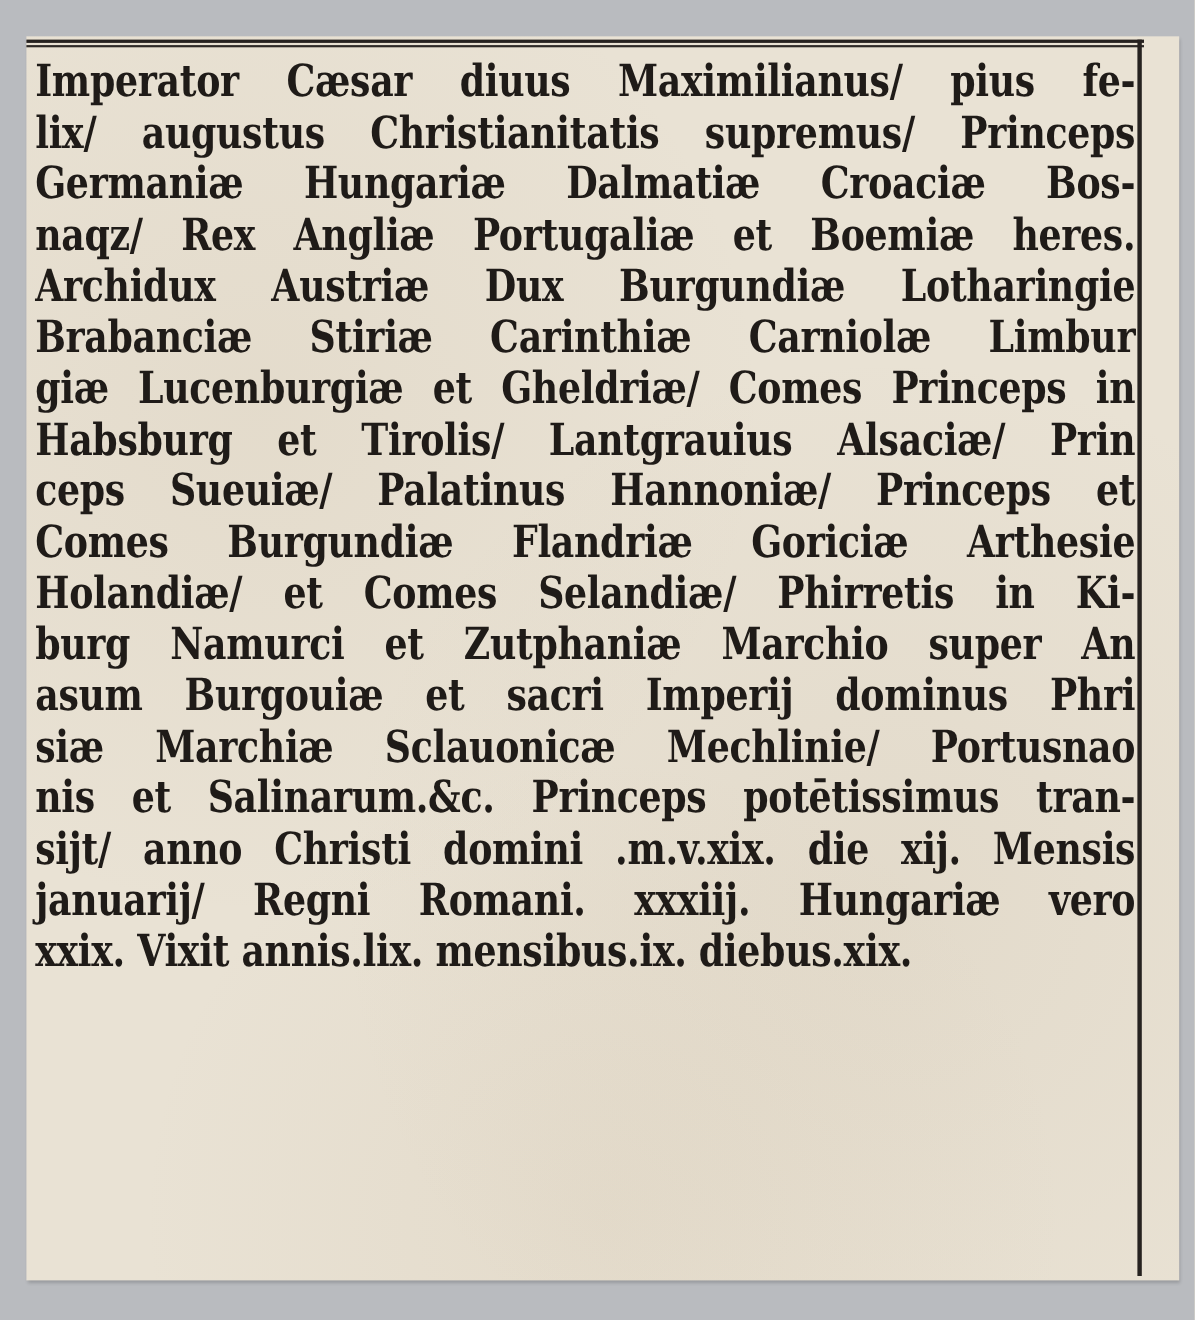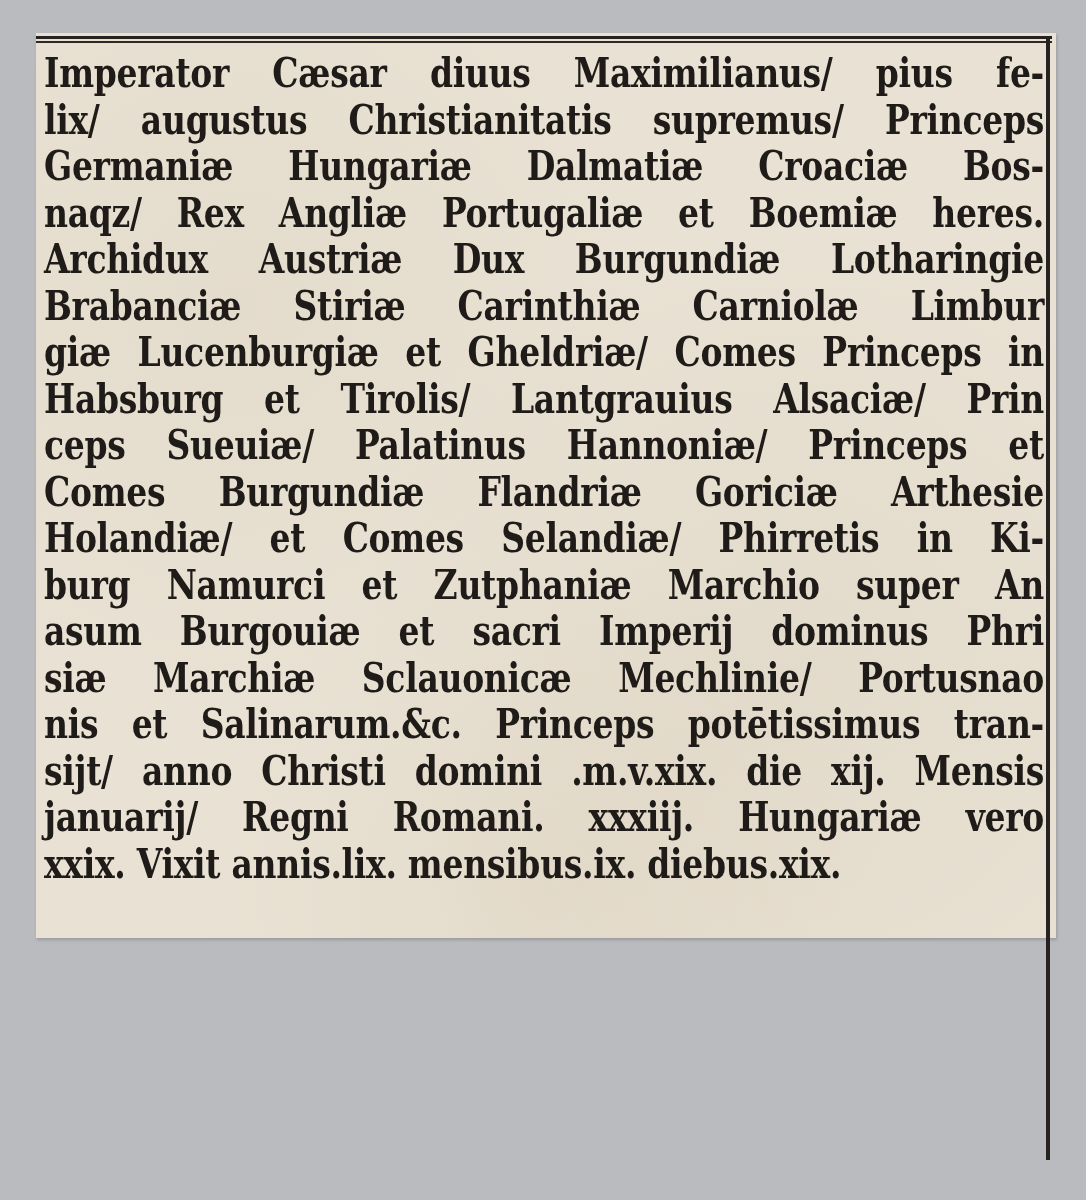--- a/index.html
+++ b/index.html
@@ -8,30 +8,31 @@
     }
     body {
       width: 1086px;
       height: 1200px;
       background: #b9bbbf;
       position: relative;
       overflow: hidden;
     }
     .paper {
       position: absolute;
-      left: 36px;
+      left: 24px;
       top: 33px;
       width: 1020px;
-      height: 905px;
+      height: 1131px;
       background: #e9e2d4;
       background-image:
         radial-gradient(circle at 20% 30%, rgba(180,160,130,0.10) 0, rgba(0,0,0,0) 40%),
         radial-gradient(circle at 75% 70%, rgba(170,150,120,0.10) 0, rgba(0,0,0,0) 45%),
         radial-gradient(circle at 50% 95%, rgba(190,170,140,0.12) 0, rgba(0,0,0,0) 35%);
       box-shadow: 1px 2px 3px rgba(0,0,0,0.18);
+      padding-left: 28px;
     }
     .rule-top-1 {
       position: absolute;
       left: 0;
       top: 3px;
       width: 1016px;
       height: 3px;
       background: #262220;
     }
     .rule-top-2 {

